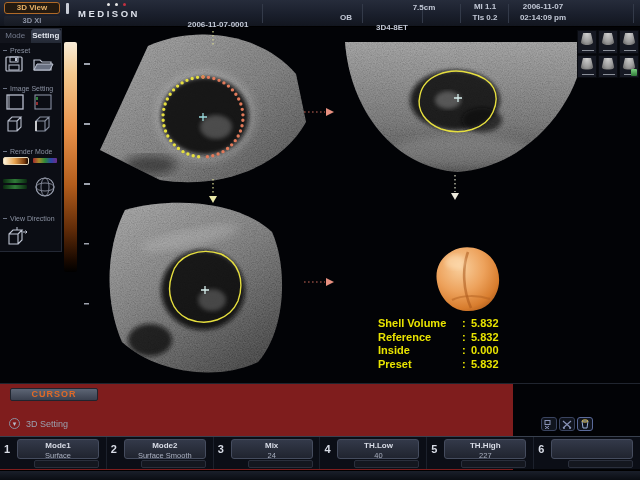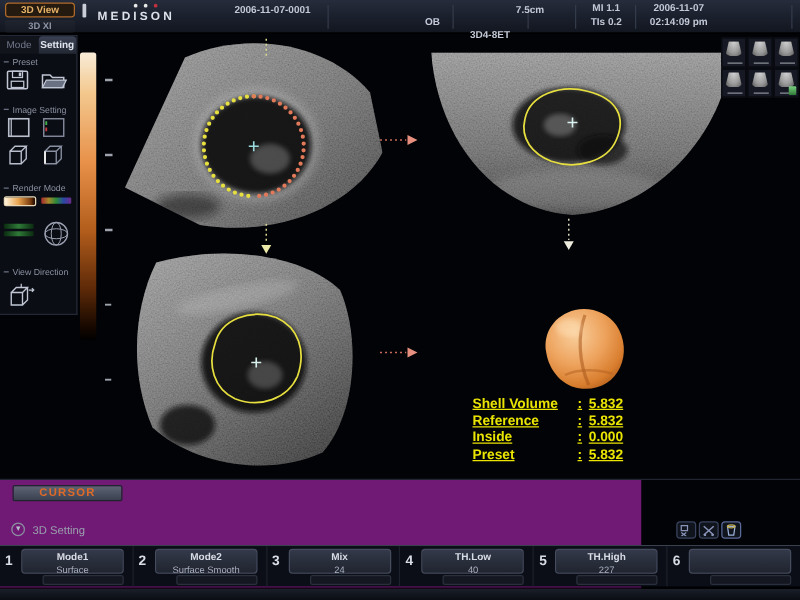--- a/index.html
+++ b/index.html
@@ -60,25 +60,25 @@
     display:grid; grid-template-columns:repeat(3,1fr); grid-template-rows:repeat(2,1fr); gap:1px; background:#05070c; }
   .thumb { position:relative; background:#161923; border:1px solid #090b10; }
   .thumb .fan { position:absolute; left:2px; right:2px; top:2px; height:12px;
     background:radial-gradient(ellipse at 50% 0%,#d2d2d2 0%,#9a9a9a 55%,#4a4a4a 100%);
     clip-path:polygon(22% 0,78% 0,98% 100%,2% 100%); border-radius:0 0 40% 40%; }
   .thumb .cap { position:absolute; left:4px; bottom:2px; width:12px; height:1px; background:#8a8f98; }
   .thumb .green-mark { position:absolute; right:1px; bottom:1px; width:6px; height:7px;
     background:linear-gradient(180deg,#7ad080,#2f7a38); border-radius:1px; }
   
   #measure { position:absolute; left:378px; top:317px; }
-  .meas-row { display:flex; font-size:11px; font-weight:bold; color:#e9e400; line-height:13.5px;text-decoration:underline; }
+  .meas-row { display:flex; font-size:11px; font-weight:bold; color:#e9e400; line-height:13.5px; }
   .meas-label { width:84px; } .meas-sep { width:9px; } .meas-val {}
   
   #bottom-groove { position:absolute; left:0; top:383px; width:640px; height:1px; background:#20252f; }
-  #bottom-panel { position:absolute; left:0; top:384px; width:513px; height:96px; background:#701a75;padding-left:33px; }
+  #bottom-panel { position:absolute; left:0; top:384px; width:513px; height:96px; background:#7f1d1d;padding-left:33px; }
   #cursor-btn { position:absolute; left:10px; top:4px; width:88px; height:13px;
     background:linear-gradient(180deg,#5d6575,#3a404e); border:1px solid #20242e; border-radius:2px;
     color:#e06a28; font-size:9px; font-weight:bold; letter-spacing:1px; text-align:center; line-height:11px; }
   #setting-row { position:absolute; left:0; top:33px; width:640px; height:16px; }
   #setting-chevron { position:absolute; left:9px; top:1px; width:11px; height:11px; border:1px solid #8a90a0;
     border-radius:50%; color:#b8becc; font-size:7px; text-align:center; line-height:10px; }
   #setting-label { position:absolute; left:26px; top:2px; color:#9aa0ae; font-size:9px; }
   .mini-icon { position:absolute; top:0; width:16px; height:14px; background:#10141d;
     border:1px solid #3a4460; border-radius:3px; display:flex; align-items:center; justify-content:center; }
   
@@ -108,21 +108,21 @@
     <div id="tab-3dxi">3D XI</div>
     <div id="hdr-bar"></div>
     <div id="logo">
       <div class="dots">
           <i class="w"></i>
           <i class="w"></i>
           <i class="r"></i>
         </div>
       <div class="word">MEDISON</div>
     </div>
-    <div class="hdr-txt" style="left:178px; top:3px; width:80px;">2006-11-07-0001</div>
+    <div class="hdr-txt" style="left:178px; top:20px; width:80px;">2006-11-07-0001</div>
     <div class="hdr-div" style="left:262px;"></div>
     <div class="hdr-txt" style="left:334px; top:13px; width:24px;">OB</div>
     <div class="hdr-div" style="left:362px;"></div>
     <div class="hdr-txt" style="left:366px; top:23px; width:52px;">3D4-8ET</div>
     <div class="hdr-div" style="left:422px;"></div>
     <div class="hdr-txt" style="left:408px; top:3px; width:32px;">7.5cm</div>
     <div class="hdr-div" style="left:460px;"></div>
     <div class="hdr-txt" style="left:464px; top:2px; width:42px;">MI 1.1</div>
     <div class="hdr-txt" style="left:464px; top:13px; width:42px;">TIs 0.2</div>
     <div class="hdr-div" style="left:508px;"></div>

